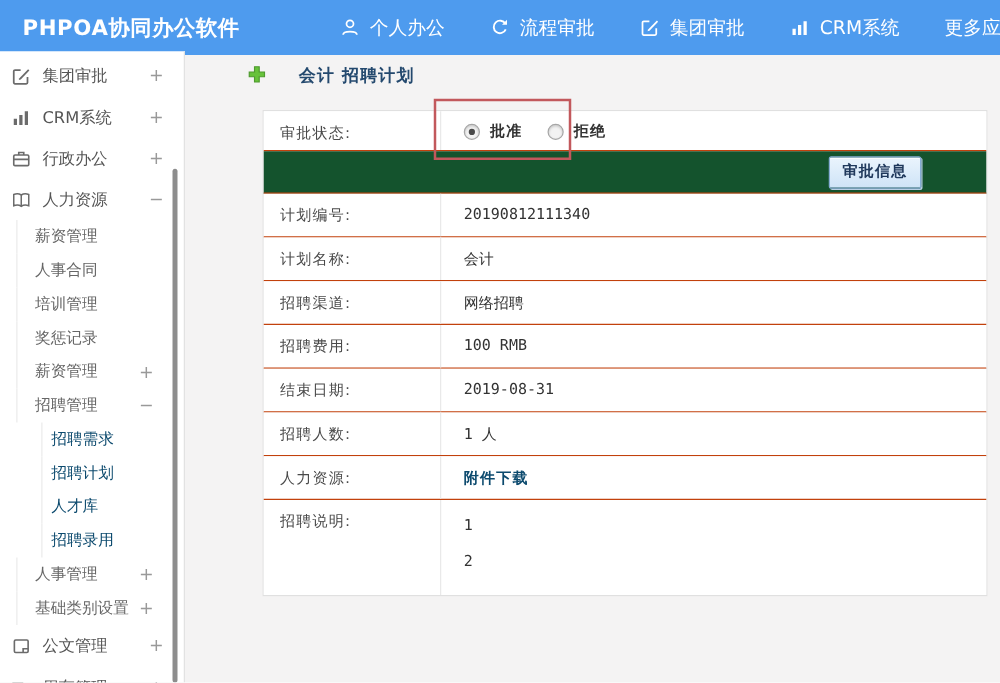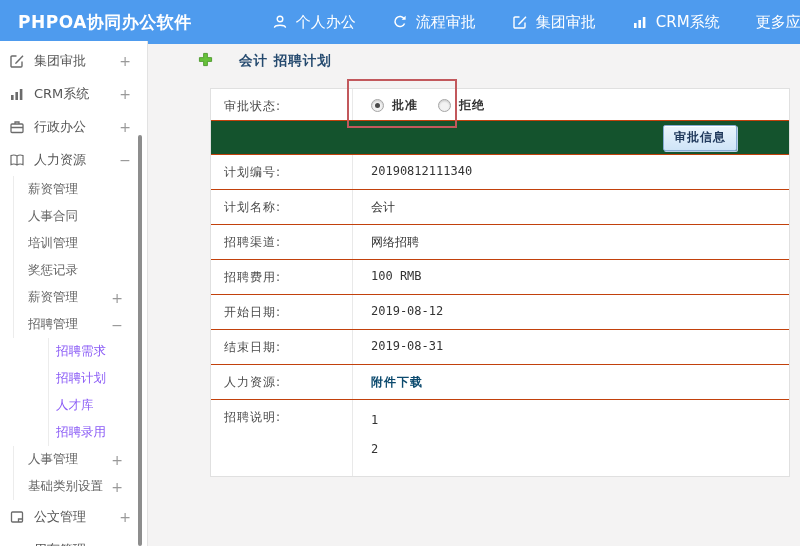--- a/index.html
+++ b/index.html
@@ -24,21 +24,21 @@
   .sidebar {
     position:absolute; top:41px; left:0; bottom:0; width:148px;
     background:#fff; border-right:1px solid #e2e2e2; padding-top:3px;
   }
   .sb-item { display:flex; align-items:center; height:33px; padding-left:9px; color:#555; font-size:13px; cursor:pointer; }
   .sb-item .ico { width:16px; height:16px; margin-right:9px; flex:0 0 16px; }
   .sb-item .lbl { flex:1; white-space:nowrap; overflow:hidden; }
   .sb-item .tog { color:#999; font-size:14px; margin-right:16px; }
   .sb-item.lvl2 { height:27px; margin-left:13px; border-left:1px solid #ececec; padding-left:14px; font-size:12.5px; color:#666; }
   .sb-item.lvl2 .tog { margin-right:24px; }
-  .sb-item.lvl3 { height:27px; margin-left:48px; border-left:1px solid #ececec; padding-left:7px; font-size:12.5px; color:#8b5cf6; }
+  .sb-item.lvl3 { height:27px; margin-left:33px; border-left:1px solid #ececec; padding-left:7px; font-size:12.5px; color:#0c4a6e; }
   .sb-scrollbar { position:absolute; top:94px; right:5px; bottom:0; width:4px; background:#8d8d8d; border-radius:2px; cursor:pointer; }
   
   .breadcrumb { position:absolute; left:198px; top:52px; display:flex; align-items:center; gap:26px; }
   .breadcrumb .txt { color:#24496e; font-weight:bold; font-size:13.5px; letter-spacing:1px; }
   
   .form-table {
     position:absolute; left:210px; top:88px; width:580px;
     background:#fff; border:1px solid #e0e0e0;
   }
   .row { display:flex; border-bottom:1px solid #c2410c; background:#fff; min-height:32px; align-items:stretch; }
@@ -254,26 +254,26 @@
       </div>
       <div class="row">
         <div class="lbl">招聘渠道:</div>
         <div class="val"><span>网络招聘</span></div>
       </div>
       <div class="row">
         <div class="lbl">招聘费用:</div>
         <div class="val"><span>100 RMB</span></div>
       </div>
       <div class="row">
-        <div class="lbl">开始日期:</div>
-        <div class="val"><span>2019-08-12</span></div>
-      </div>
-      <div class="row">
         <div class="lbl">结束日期:</div>
         <div class="val"><span>2019-08-31</span></div>
+      </div>
+      <div class="row">
+        <div class="lbl">招聘人数:</div>
+        <div class="val"><span>1 人</span></div>
       </div>
       <div class="row">
         <div class="lbl">人力资源:</div>
         <div class="val"><a class="file-link">附件下载</a></div>
       </div>
       <div class="row tall">
         <div class="lbl">招聘说明:</div>
         <div class="val">
           <span class="line">1</span>
           <span class="line">2</span>

